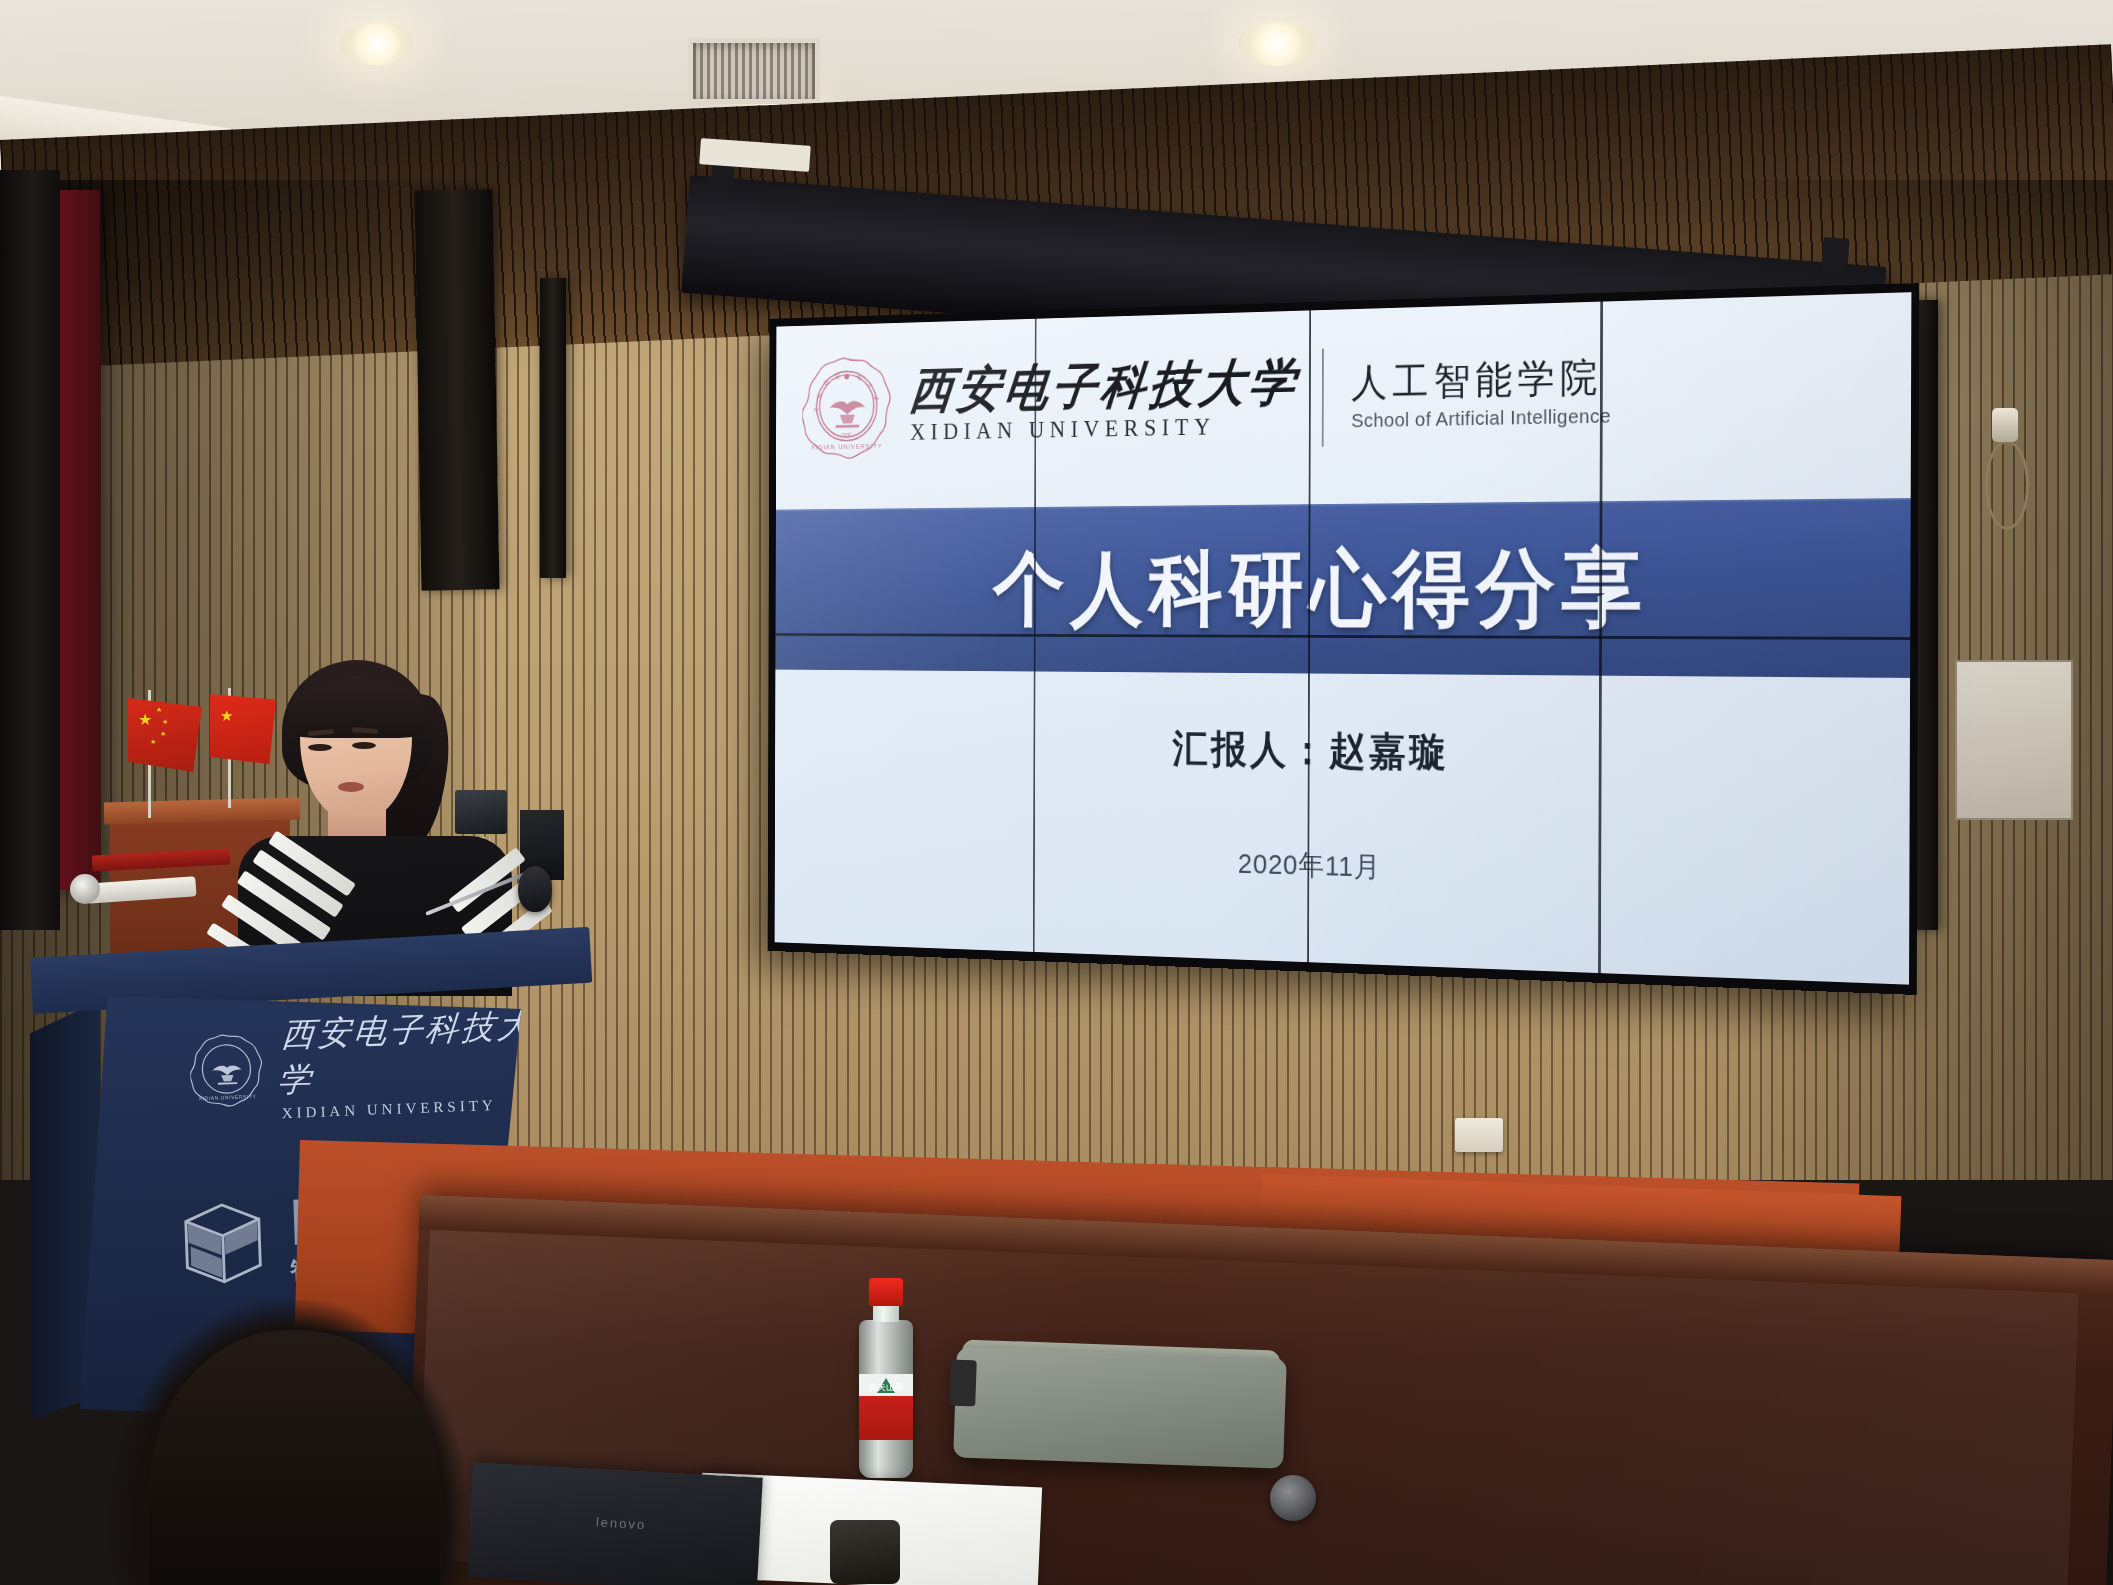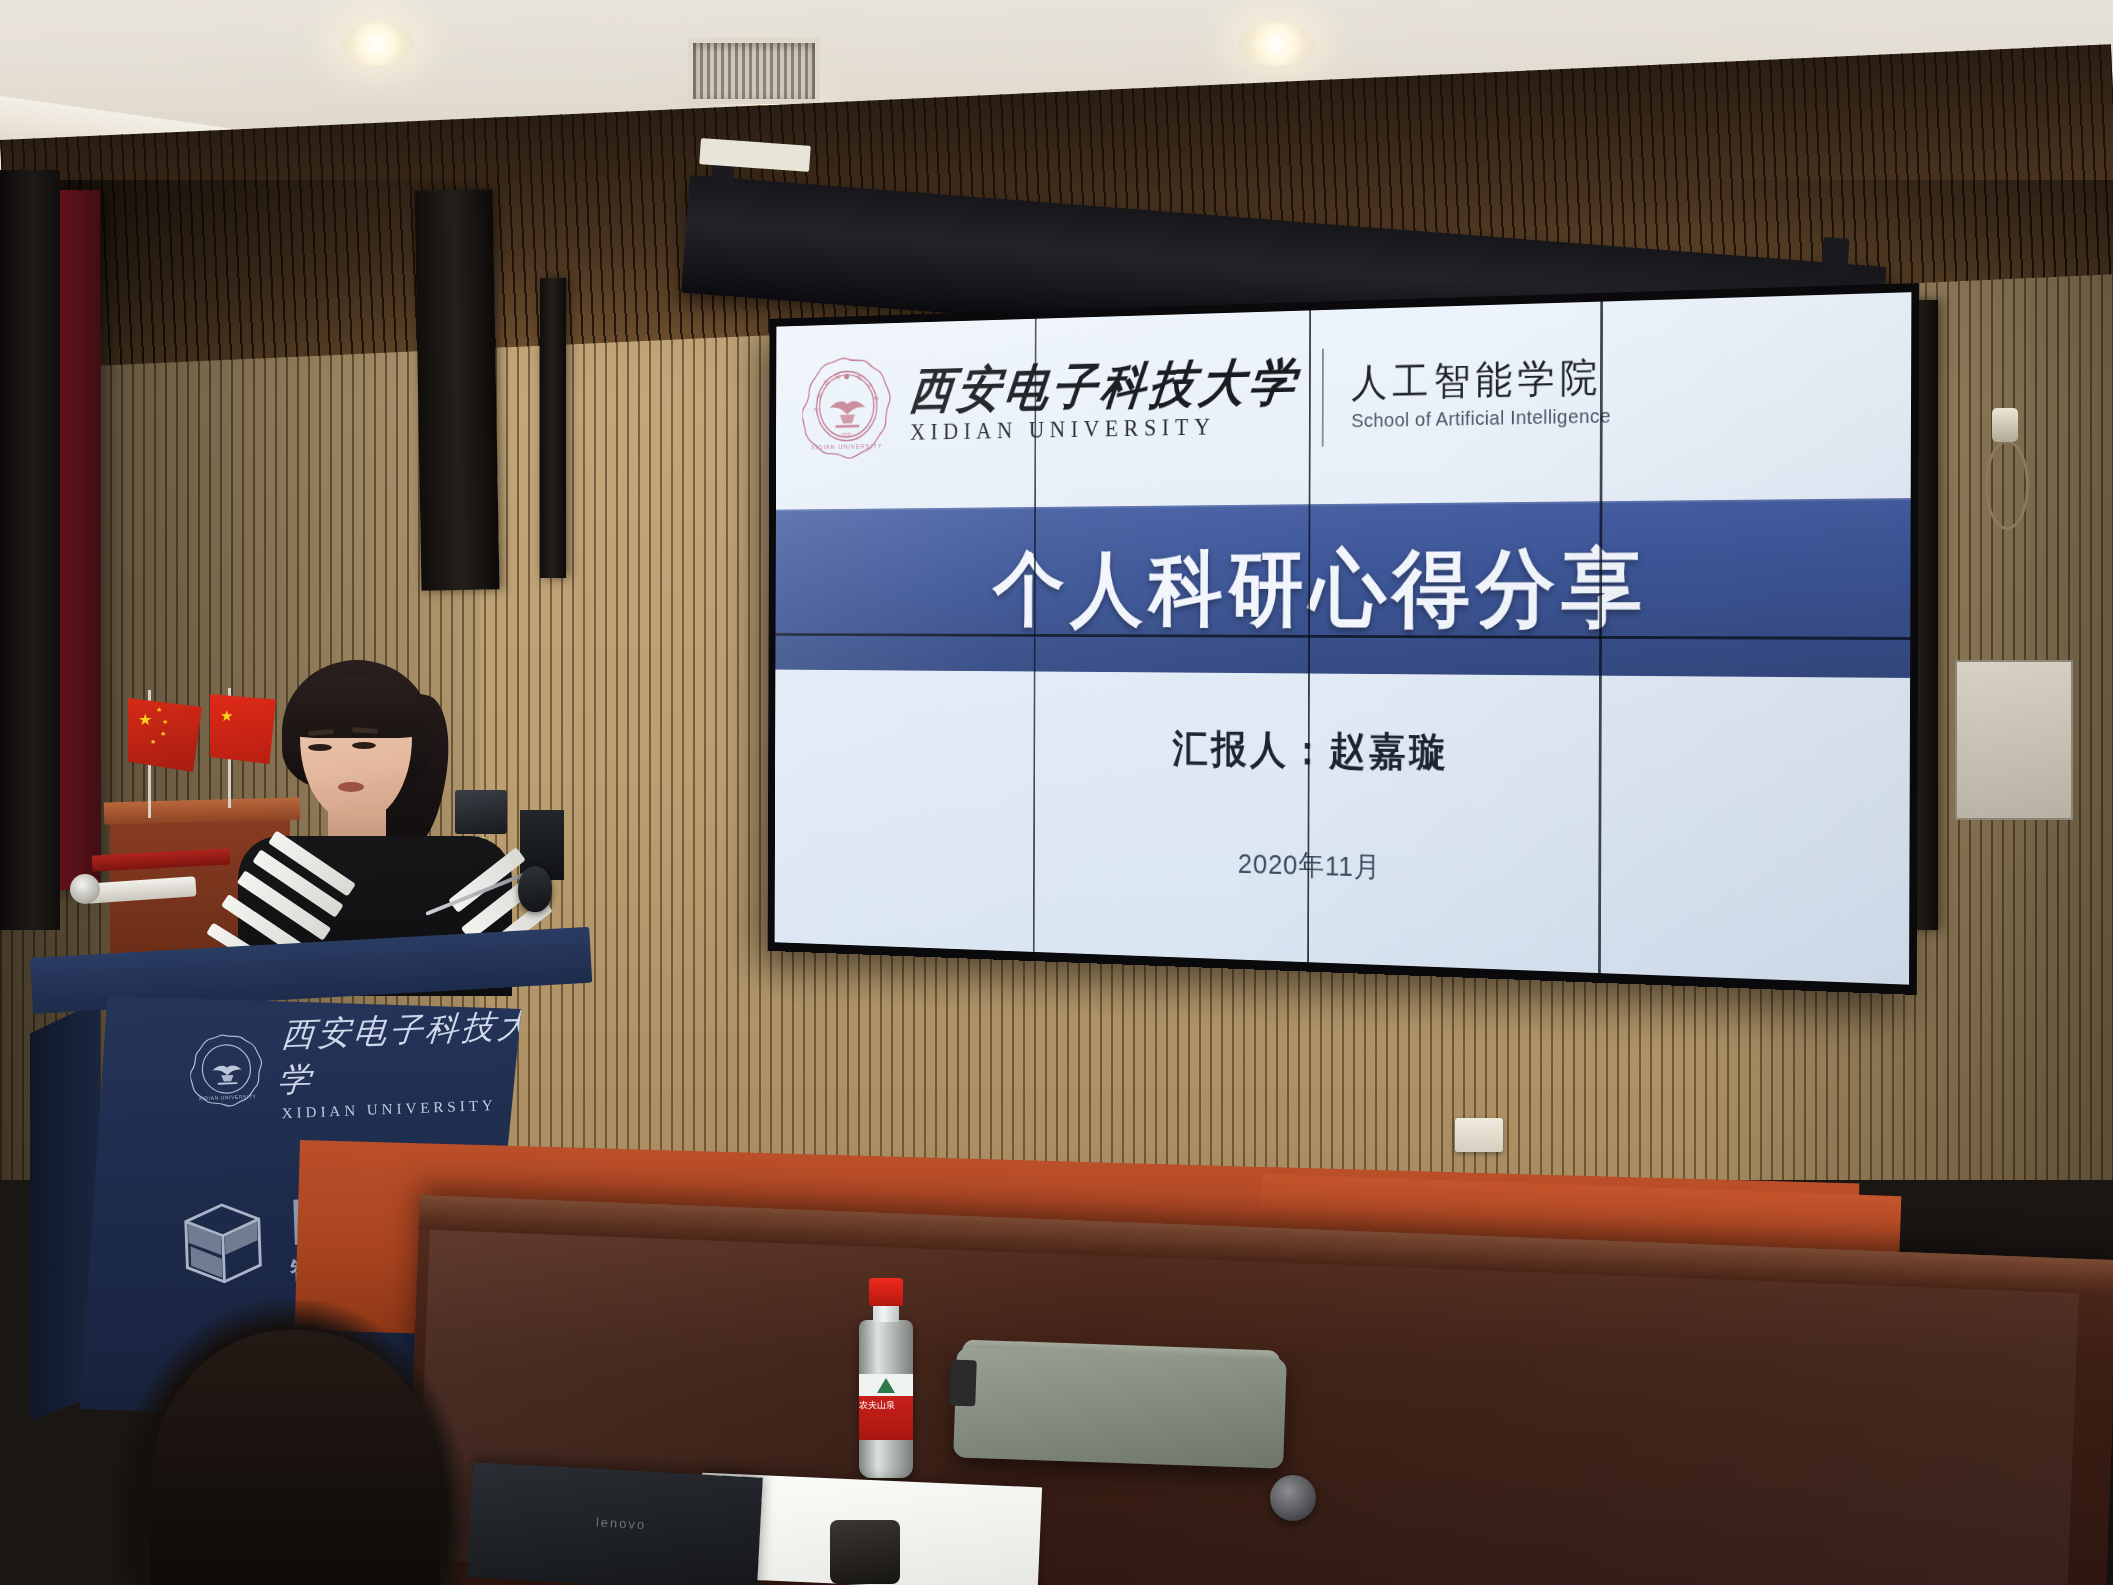--- a/index.html
+++ b/index.html
@@ -223,21 +223,21 @@
   .bottle { position:absolute; left:855px; top:1278px; width:62px; height:200px; }
   .bottle-cap { position:absolute; left:14px; top:0; width:34px; height:28px;
     background:linear-gradient(180deg,#ef2b1d,#b4170e); border-radius:4px 4px 2px 2px; }
   .bottle-neck { position:absolute; left:18px; top:26px; width:26px; height:18px;
     background:linear-gradient(90deg,#cfd9d6,#f1f6f4 40%,#b9c5c2); }
   .bottle-body { position:absolute; left:4px; top:42px; width:54px; height:158px;
     background:linear-gradient(90deg,rgba(150,168,166,0.75),rgba(238,246,244,0.9) 35%,rgba(140,158,156,0.75));
     border-radius:8px 8px 12px 12px; box-shadow:0 4px 10px rgba(0,0,0,0.4); }
   .bottle-label { position:absolute; left:4px; top:96px; width:54px; height:66px;
     background:linear-gradient(180deg,#eef3f1 0%,#eef3f1 34%,#c8201b 34%,#a8170f 100%); }
-  .bottle-label-txt { position:absolute; left:0; top:26px; width:100%; text-align:left;
+  .bottle-label-txt { position:absolute; left:0; top:8px; width:100%; text-align:center;
     font-size:9px; color:#fff; line-height:1.15; letter-spacing:0px; }
   .bottle-tri { position:absolute; left:50%; top:4px; transform:translateX(-50%);
     width:0; height:0; border-left:9px solid transparent; border-right:9px solid transparent;
     border-bottom:15px solid #2c7a4b; }
 
   
   .sleeve {
     position:absolute; left:955px; top:1353px; width:330px; height:110px;
     background:linear-gradient(170deg,#9aa096 0%,#868d82 45%,#6e756b 100%);
     border-radius:12px; transform:rotate(2deg);

